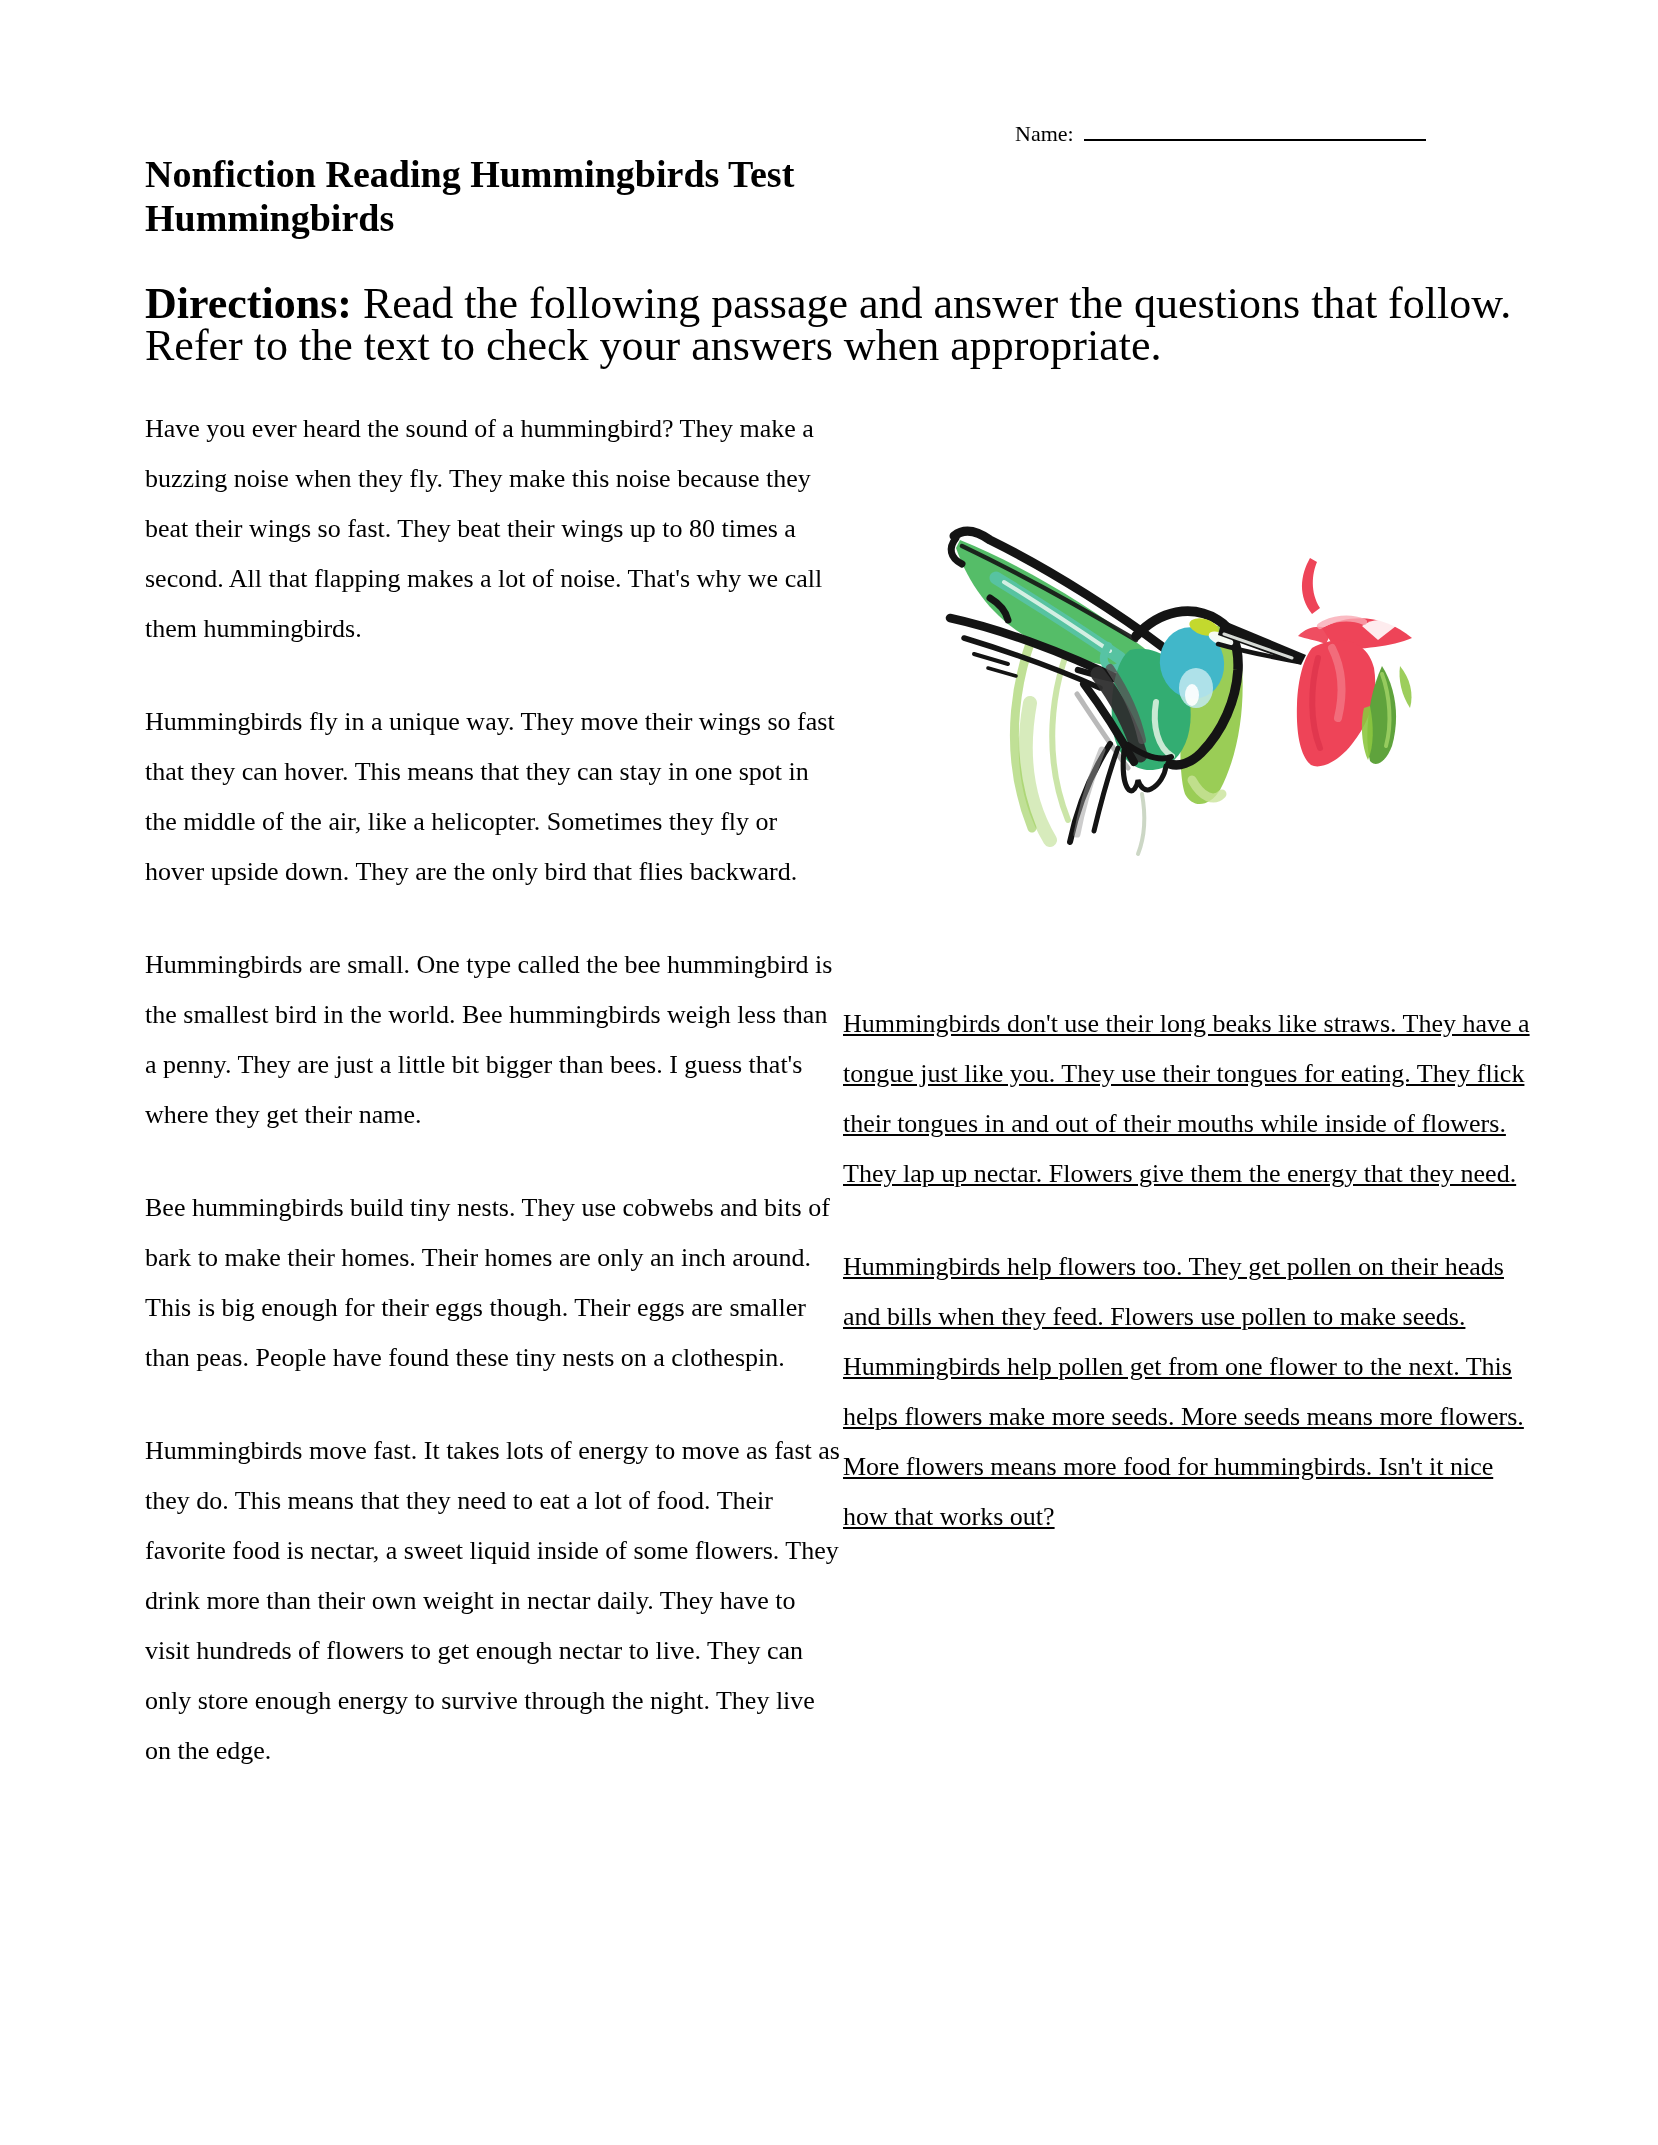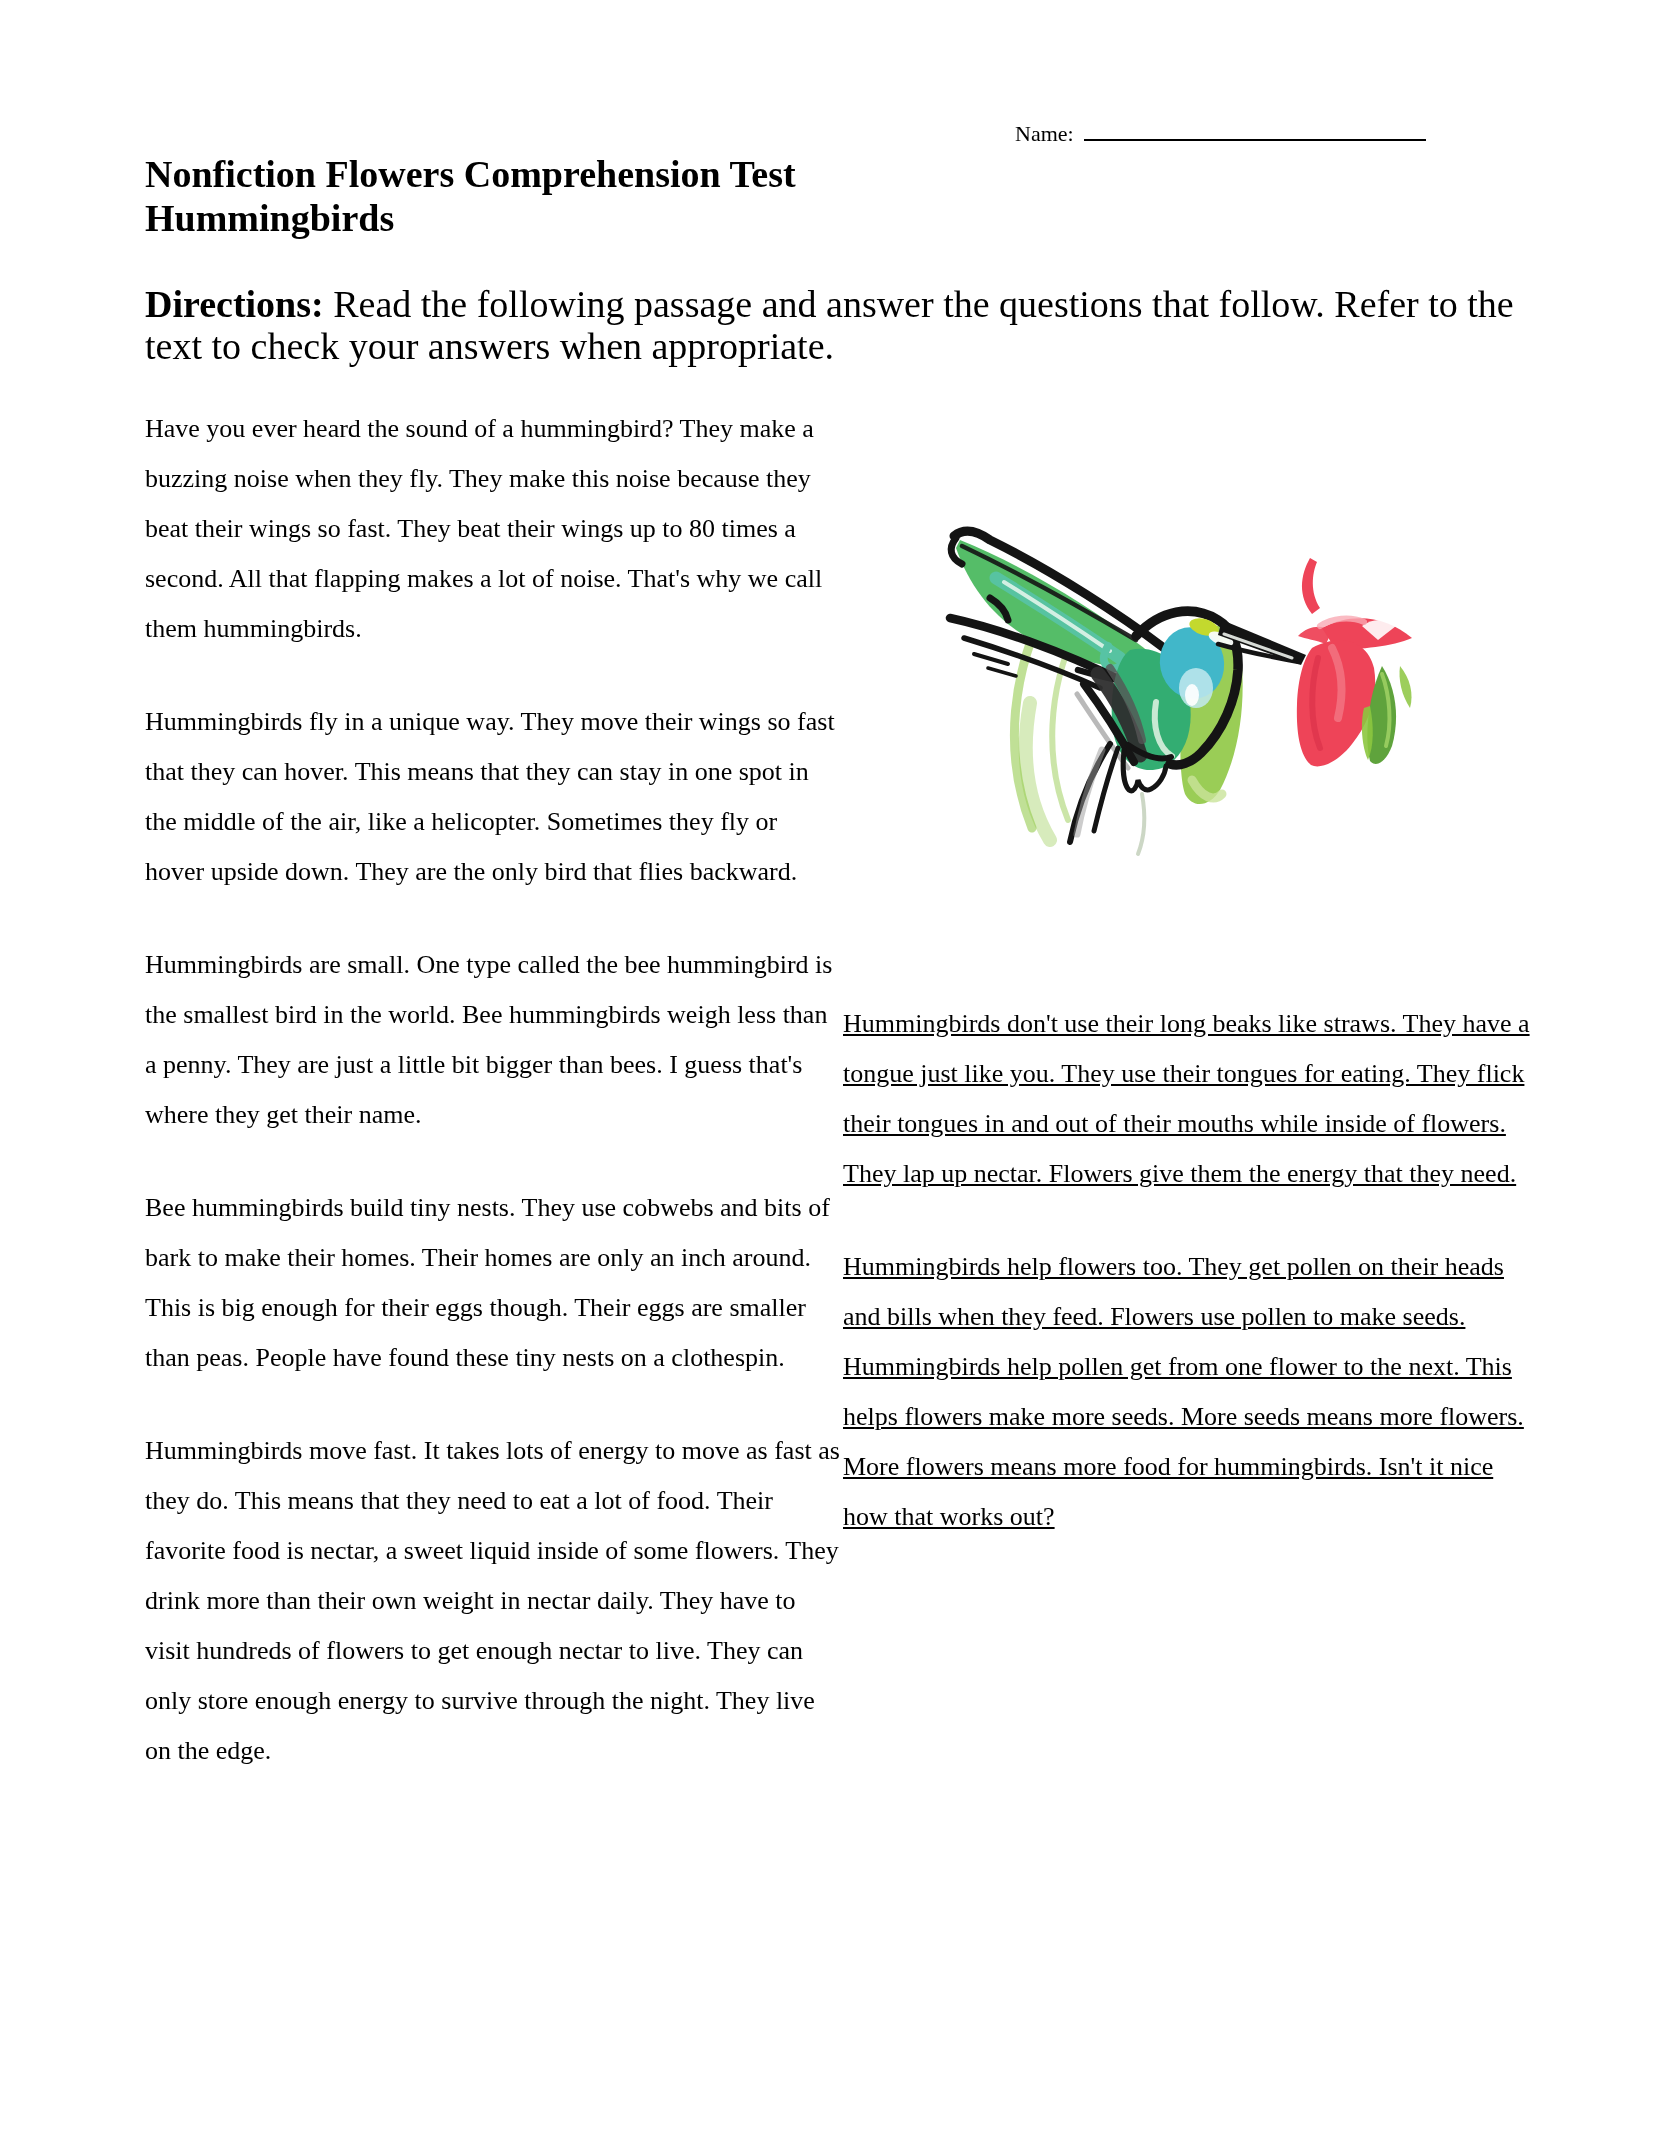--- a/index.html
+++ b/index.html
@@ -41,21 +41,21 @@
     line-height: 44px;
   }
 
   
   .directions {
     position: absolute;
     left: 145px;
     top: 283px;
     width: 1400px;
     margin: 0;
-    font-size: 38px;
+    font-size: 44px;
     line-height: 42px;
   }
   .directions .dir-label { font-weight: bold; }
 
   
   .col { position: absolute; }
   .col p {
     margin: 0 0 43px 0;
     font-size: 26px;
     line-height: 50px;
@@ -90,21 +90,21 @@
 </head>
 <body>
 
 <div class="page">
 
   <div class="name-row">
     <span>Name:</span><span class="name-fill"></span>
   </div>
 
   <h1 class="title">
-    <span>Nonfiction Flowers Comprehension Test</span><br>
+    <span>Nonfiction Reading Hummingbirds Test</span><br>
     <span>Hummingbirds</span>
   </h1>
 
   <p class="directions">
     <span class="dir-label">Directions:</span><span> Read the following passage and answer the questions that follow. Refer to the text to check your answers when appropriate.</span>
   </p>
 
   <div class="col col-left">
     <p>Have you ever heard the sound of a hummingbird? They make a buzzing noise when they fly. They make this noise because they beat their wings so fast. They beat their wings up to 80 times a second. All that flapping makes a lot of noise. That's why we call them hummingbirds.</p>
     <p>Hummingbirds fly in a unique way. They move their wings so fast that they can hover. This means that they can stay in one spot in the middle of the air, like a helicopter. Sometimes they fly or hover upside down. They are the only bird that flies backward.</p>

